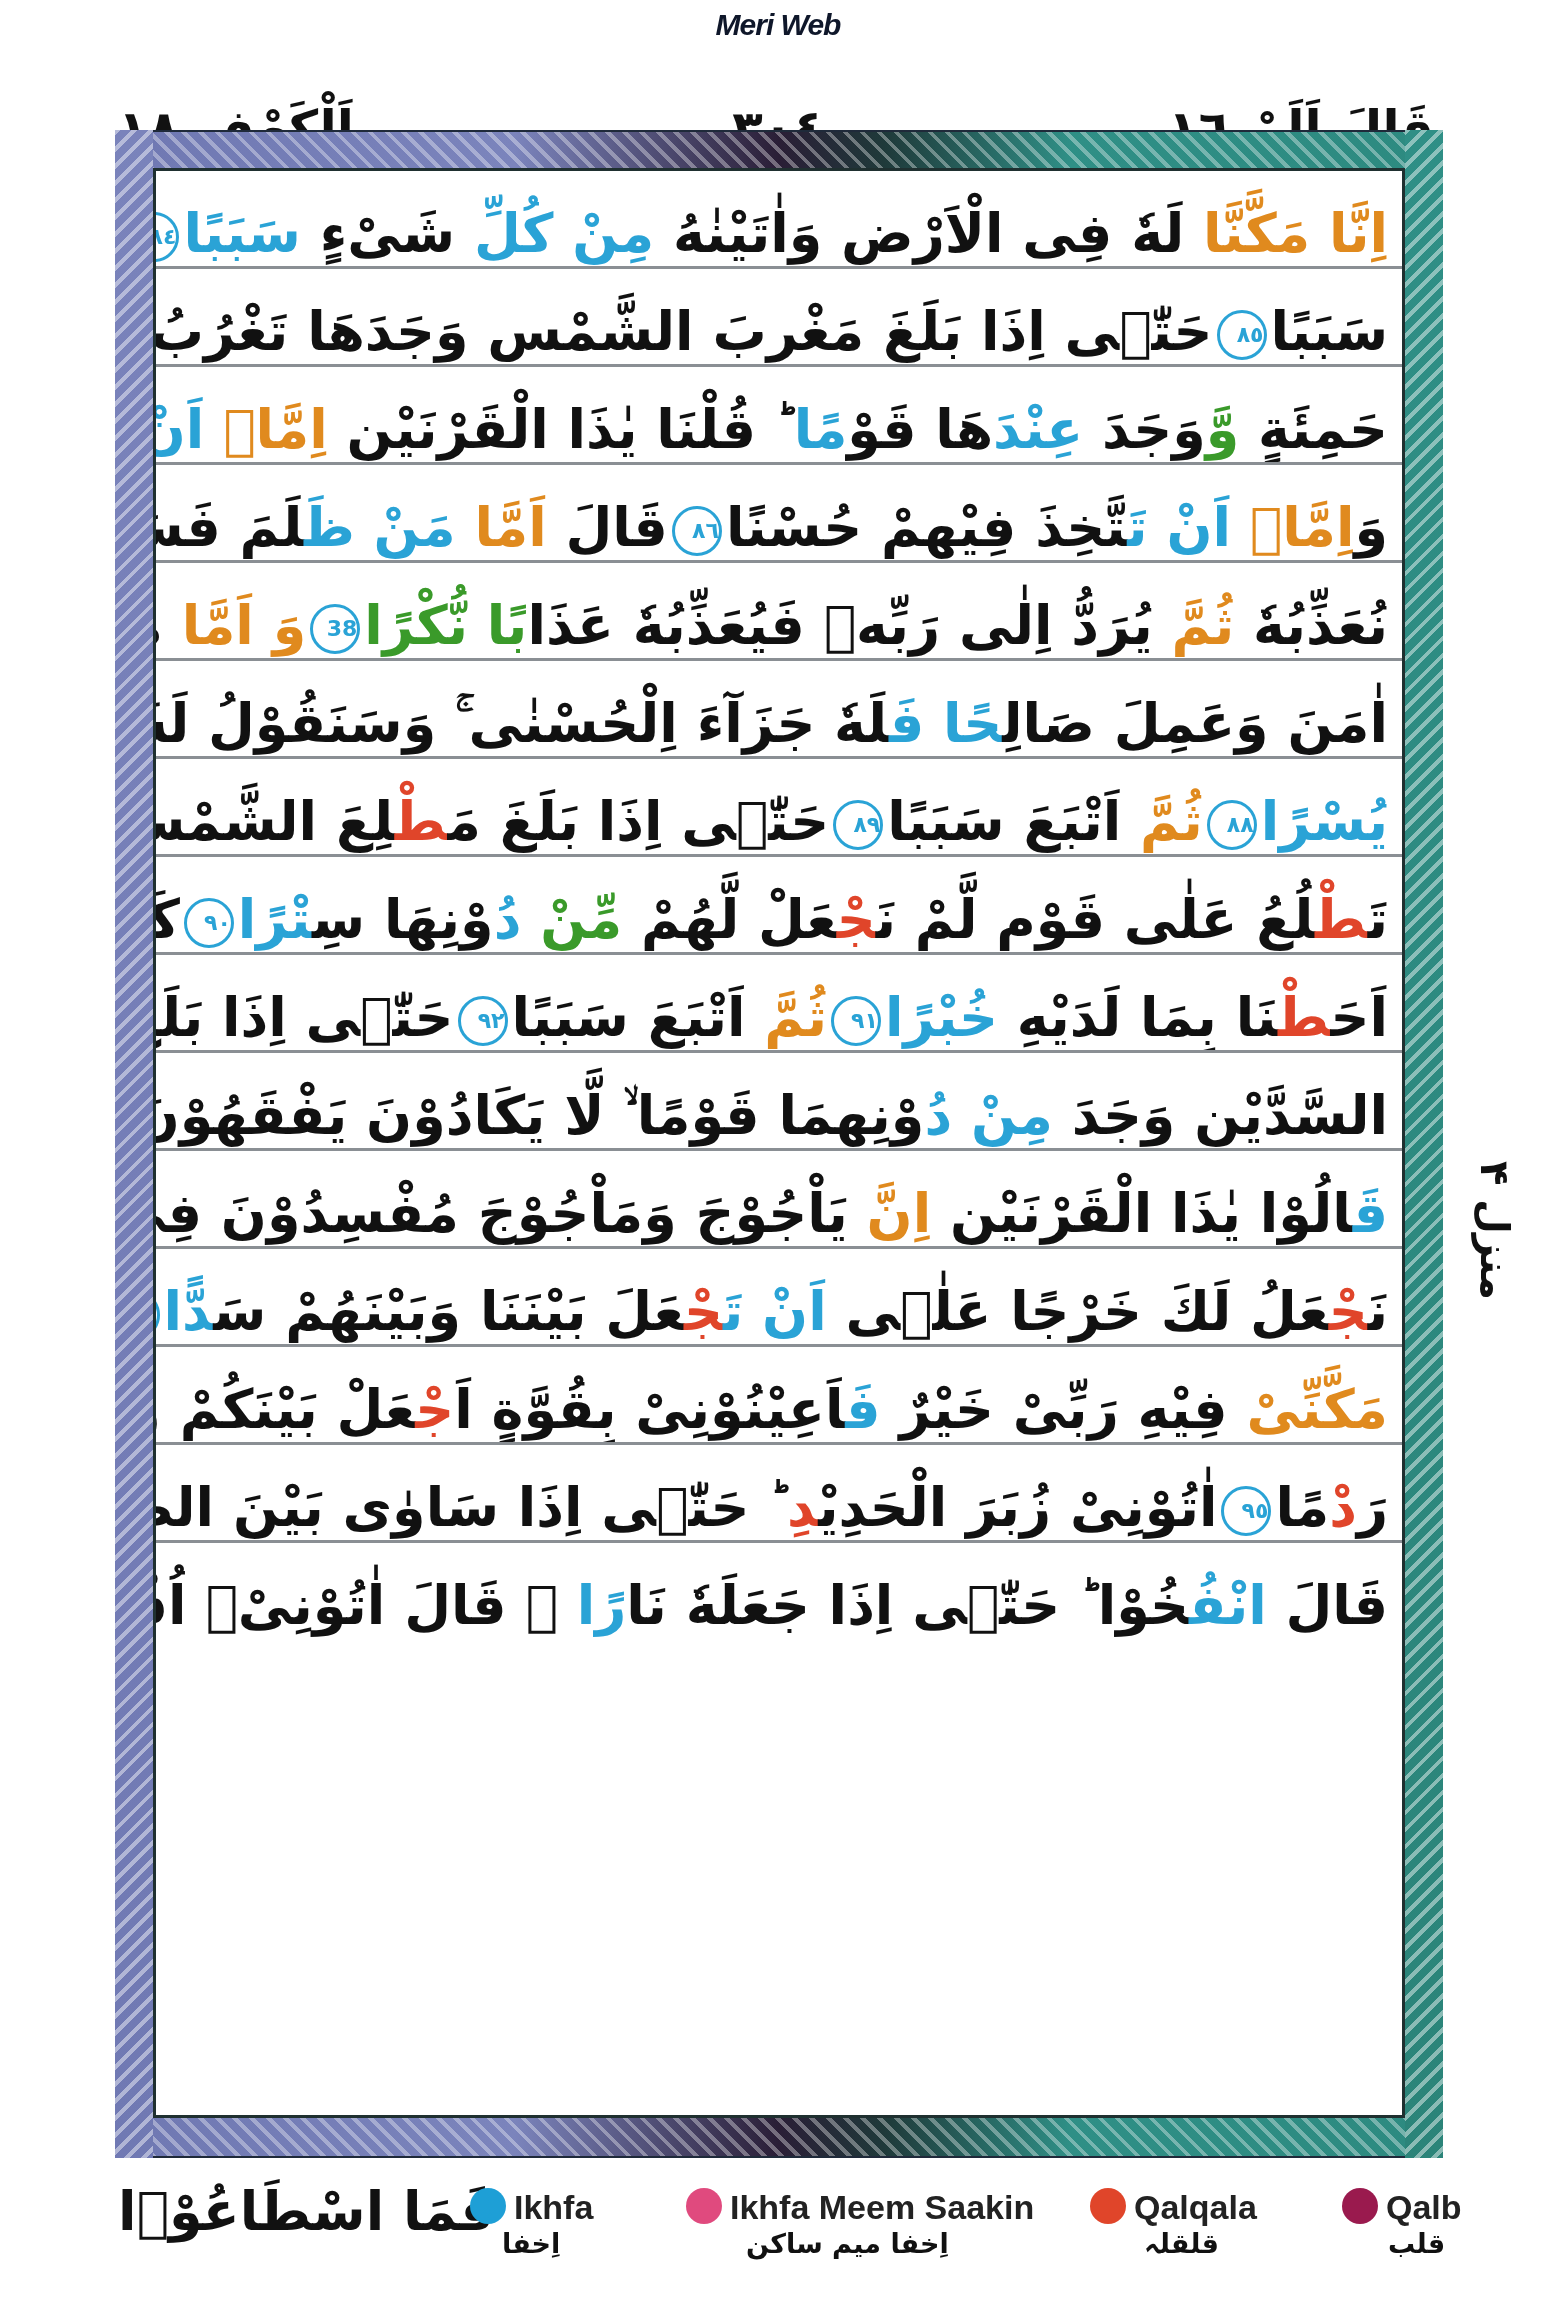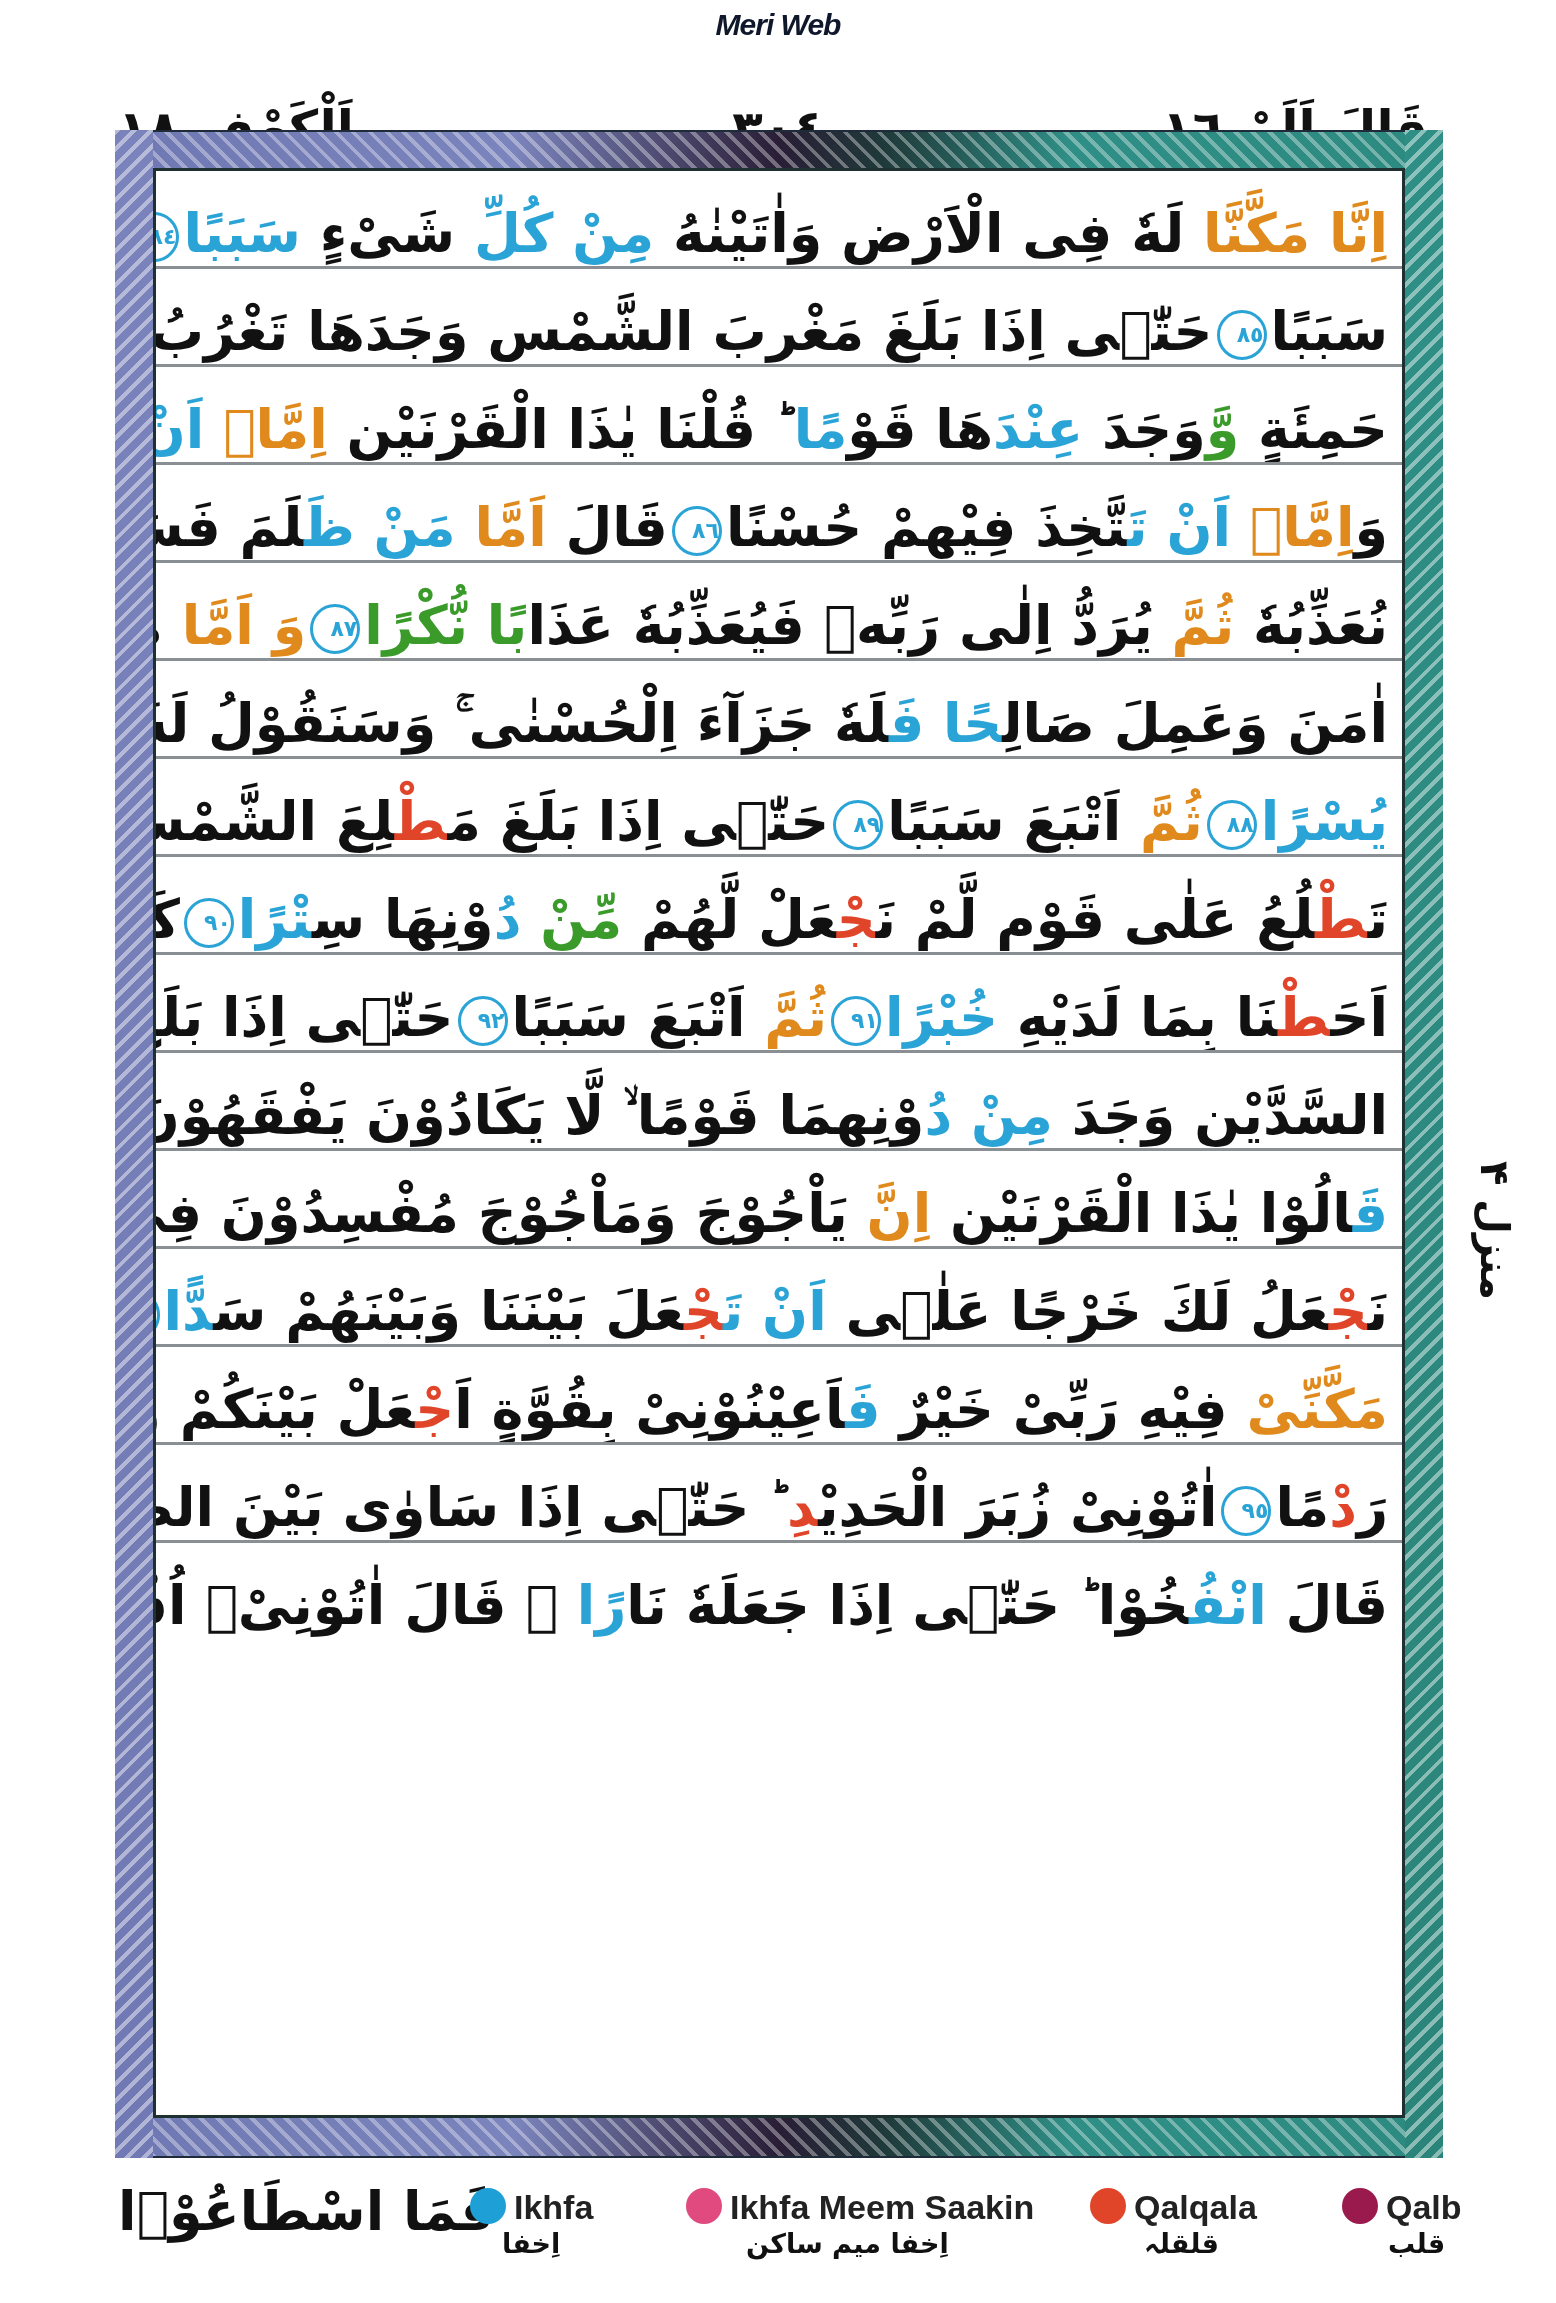--- a/index.html
+++ b/index.html
@@ -5,21 +5,21 @@
   html, body { margin: 0; padding: 0; background: #ffffff; }
   body { width: 1556px; height: 2303px; position: relative; overflow: hidden;
          font-family: "DejaVu Sans", sans-serif; color: #111; }
   .watermark { position: absolute; top: 8px; left: 0; width: 1556px; text-align: center;
                font-family: "Liberation Sans", sans-serif; font-style: italic; font-weight: bold;
                font-size: 30px; letter-spacing: -1px; color: #0f172a; }
   .hdr { position: absolute; top: 52px; height: 70px; font-family: "DejaVu Sans", sans-serif;
          font-weight: bold; font-size: 50px; line-height: 70px; color: #111; direction: rtl; margin-top: 42px; }
   .hdr.left { left: 118px; }
   .hdr.center { left: 0; width: 1556px; text-align: center; direction: ltr; }
-  .hdr.right { right: 128px; }
+  .hdr.right { right: 122px; }
 
   .frame { position: absolute; left: 115px; top: 130px; width: 1328px; height: 2028px;
            box-sizing: border-box; border: 2px solid #1f2a3a;
            background:
              repeating-linear-gradient(45deg, rgba(255,255,255,0.35) 0 4px, rgba(255,255,255,0) 4px 12px),
              linear-gradient(90deg, #6f78b2 0%, #7b84bc 30%, #2a1e36 50%, #1f3a3a 58%, #2f8f86 72%, #2d8a80 100%); }
   .frame-left { position: absolute; left: 115px; top: 130px; width: 38px; height: 2028px;
                 background:
                   repeating-linear-gradient(135deg, rgba(255,255,255,0.45) 0 4px, rgba(255,255,255,0) 4px 12px),
                   linear-gradient(180deg, #7a83bb 0%, #7079b3 100%); }
@@ -68,21 +68,21 @@
 
 <div class="frame"></div>
 <div class="frame-left"></div>
 <div class="frame-right"></div>
 
 <div class="panel" id="panel">
   <div class="line"><span class="c-orange">اِنَّا مَكَّنَّا</span><span> لَهٗ فِی الْاَرْضِ وَاٰتَیْنٰهُ </span><span class="c-blue">مِنْ كُلِّ</span><span> شَیْءٍ </span><span class="c-blue">سَبَبًا</span><span class="ayah">٨٤</span></div>
   <div class="line"><span>سَبَبًا</span><span class="ayah">٨٥</span><span>حَتّٰۤى اِذَا بَلَغَ مَغْرِبَ الشَّمْسِ وَجَدَهَا تَغْرُبُ فِیْ عَیْنٍ</span></div>
   <div class="line"><span>حَمِئَةٍ </span><span class="c-green">وَّ</span><span>وَجَدَ </span><span class="c-blue">عِنْدَ</span><span>هَا قَوْ</span><span class="c-blue">مًا</span><span> ؕ قُلْنَا یٰذَا الْقَرْنَیْنِ </span><span class="c-orange">اِمَّاۤ</span><span class="c-blue"> اَنْ تُ</span></div>
   <div class="line"><span>وَ</span><span class="c-orange">اِمَّاۤ</span><span class="c-blue"> اَنْ تَ</span><span>تَّخِذَ فِیْهِمْ حُسْنًا</span><span class="ayah">٨٦</span><span>قَالَ </span><span class="c-orange">اَمَّا</span><span class="c-blue"> مَنْ ظَ</span><span>لَمَ فَسَوْفَ</span></div>
-  <div class="line"><span>نُعَذِّبُهٗ </span><span class="c-orange">ثُمَّ</span><span> یُرَدُّ اِلٰى رَبِّهٖ فَیُعَذِّبُهٗ عَذَا</span><span class="c-green">بًا نُّكْرًا</span><span class="ayah">٨٧</span><span class="c-orange">وَ اَمَّا</span><span> مَنْ</span></div>
+  <div class="line"><span>نُعَذِّبُهٗ </span><span class="c-orange">ثُمَّ</span><span> یُرَدُّ اِلٰى رَبِّهٖ فَیُعَذِّبُهٗ عَذَا</span><span class="c-green">بًا نُّكْرًا</span><span class="ayah">38</span><span class="c-orange">وَ اَمَّا</span><span> مَنْ</span></div>
   <div class="line"><span>اٰمَنَ وَعَمِلَ صَالِ</span><span class="c-blue">حًا فَ</span><span>لَهٗ جَزَآءَ اِلْحُسْنٰى ۚ وَسَنَقُوْلُ لَهٗ مِنْ اَمْرِنَا</span></div>
   <div class="line"><span class="c-blue">یُسْرًا</span><span class="ayah">٨٨</span><span class="c-orange">ثُمَّ</span><span> اَتْبَعَ سَبَبًا</span><span class="ayah">٨٩</span><span>حَتّٰۤى اِذَا بَلَغَ مَ</span><span class="c-red">طْ</span><span>لِعَ الشَّمْسِ وَجَدَهَا</span></div>
   <div class="line"><span>تَ</span><span class="c-red">طْ</span><span>لُعُ عَلٰى قَوْمٍ لَّمْ نَ</span><span class="c-red">جْ</span><span>عَلْ لَّهُمْ </span><span class="c-green">مِّنْ</span><span class="c-blue"> دُ</span><span>وْنِهَا سِ</span><span class="c-blue">تْرًا</span><span class="ayah">٩٠</span><span>كَذٰلِكَ ؕ وَ</span></div>
   <div class="line"><span>اَحَ</span><span class="c-red">طْ</span><span>نَا بِمَا لَدَیْهِ </span><span class="c-blue">خُبْرًا</span><span class="ayah">٩١</span><span class="c-orange">ثُمَّ</span><span> اَتْبَعَ سَبَبًا</span><span class="ayah">٩٢</span><span>حَتّٰۤى اِذَا بَلَغَ بَیْنَ</span></div>
   <div class="line"><span>السَّدَّیْنِ وَجَدَ </span><span class="c-blue">مِنْ دُ</span><span>وْنِهِمَا قَوْمًا ۙ لَّا یَكَادُوْنَ یَفْقَهُوْنَ قَوْ</span></div>
   <div class="line"><span class="c-blue">قَ</span><span>الُوْا یٰذَا الْقَرْنَیْنِ </span><span class="c-orange">اِنَّ</span><span> یَاْجُوْجَ وَمَاْجُوْجَ مُفْسِدُوْنَ فِی الْاَرْضِ فَهَلْ</span></div>
   <div class="line"><span>نَ</span><span class="c-red">جْ</span><span>عَلُ لَكَ خَرْجًا عَلٰۤى </span><span class="c-blue">اَنْ تَ</span><span class="c-red">جْ</span><span>عَلَ بَیْنَنَا وَبَیْنَهُمْ سَ</span><span class="c-blue">دًّا</span><span class="ayah">٩٤</span></div>
   <div class="line"><span class="c-orange">مَكَّنِّیْ</span><span> فِیْهِ رَبِّیْ خَیْرٌ </span><span class="c-blue">فَ</span><span>اَعِیْنُوْنِیْ بِقُوَّةٍ اَ</span><span class="c-red">جْ</span><span>عَلْ بَیْنَكُمْ وَبَیْنَهُمْ</span></div>
   <div class="line"><span>رَ</span><span class="c-red">دْ</span><span>مًا</span><span class="ayah">٩٥</span><span>اٰتُوْنِیْ زُبَرَ الْحَدِیْ</span><span class="c-red">دِ</span><span> ؕ حَتّٰۤى اِذَا سَاوٰى بَیْنَ الصَّدَفَیْنِ</span></div>
   <div class="line"><span>قَالَ </span><span class="c-blue">انْفُ</span><span>خُوْا ؕ حَتّٰۤى اِذَا جَعَلَهٗ نَا</span><span class="c-blue">رًا</span><span> ۙ قَالَ اٰتُوْنِیْۤ اُفْرِغْ عَلَیْهِ قِ</span></div>

